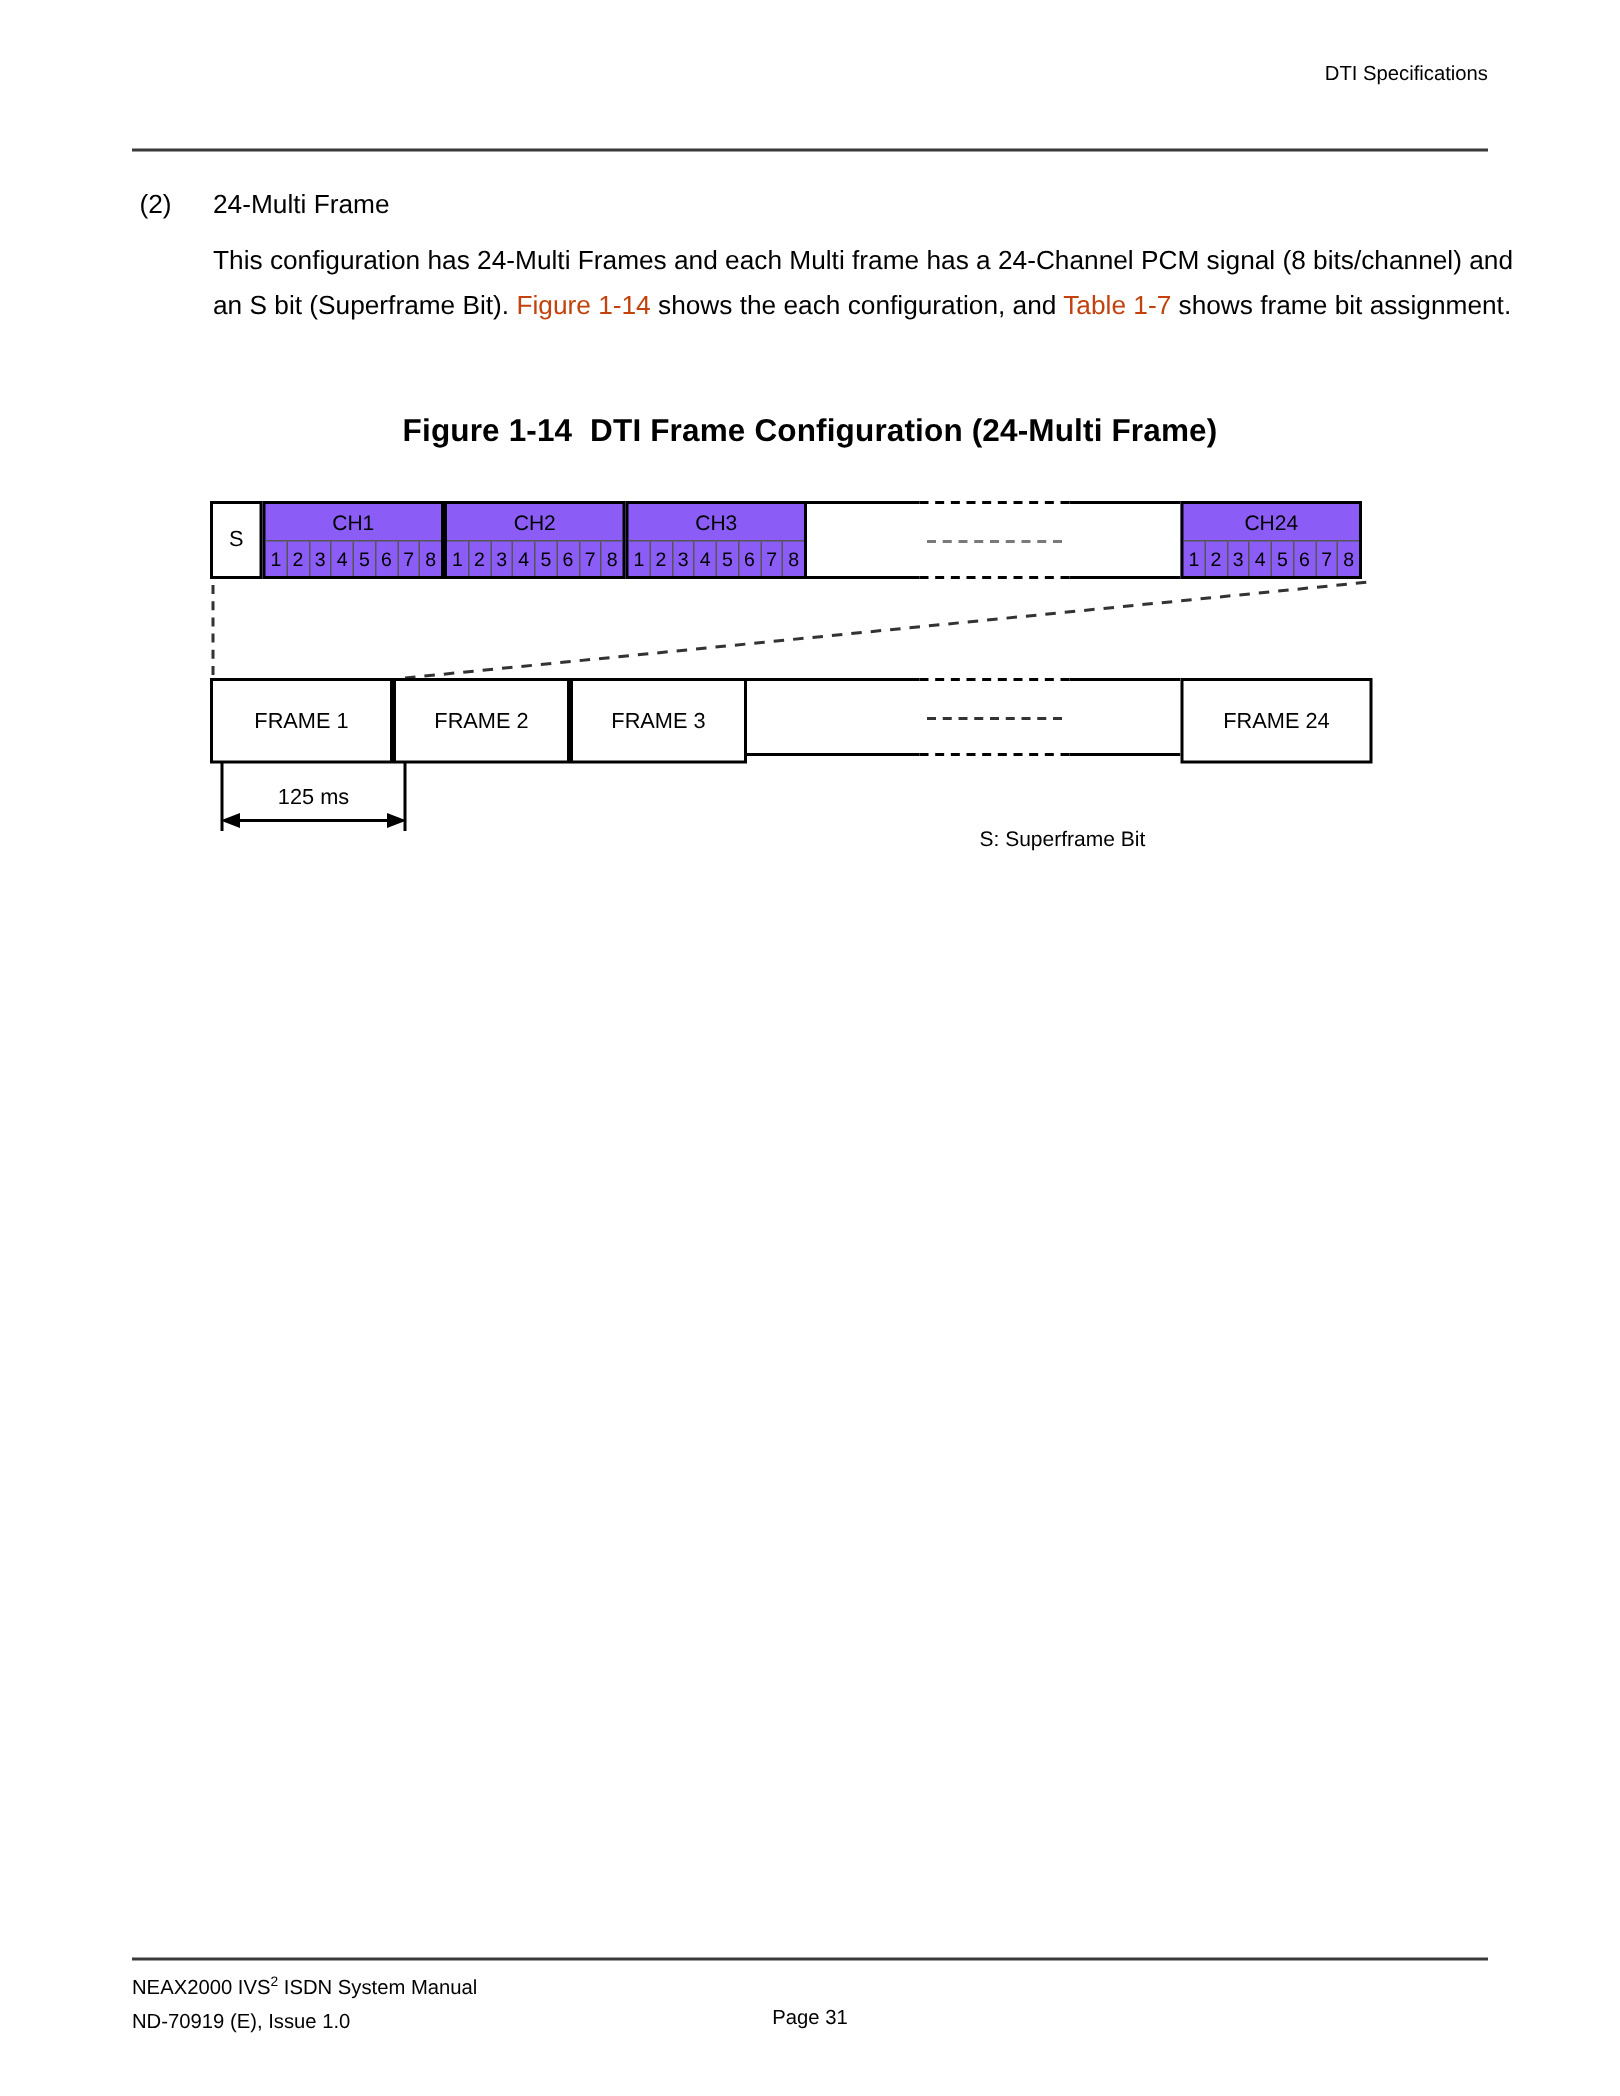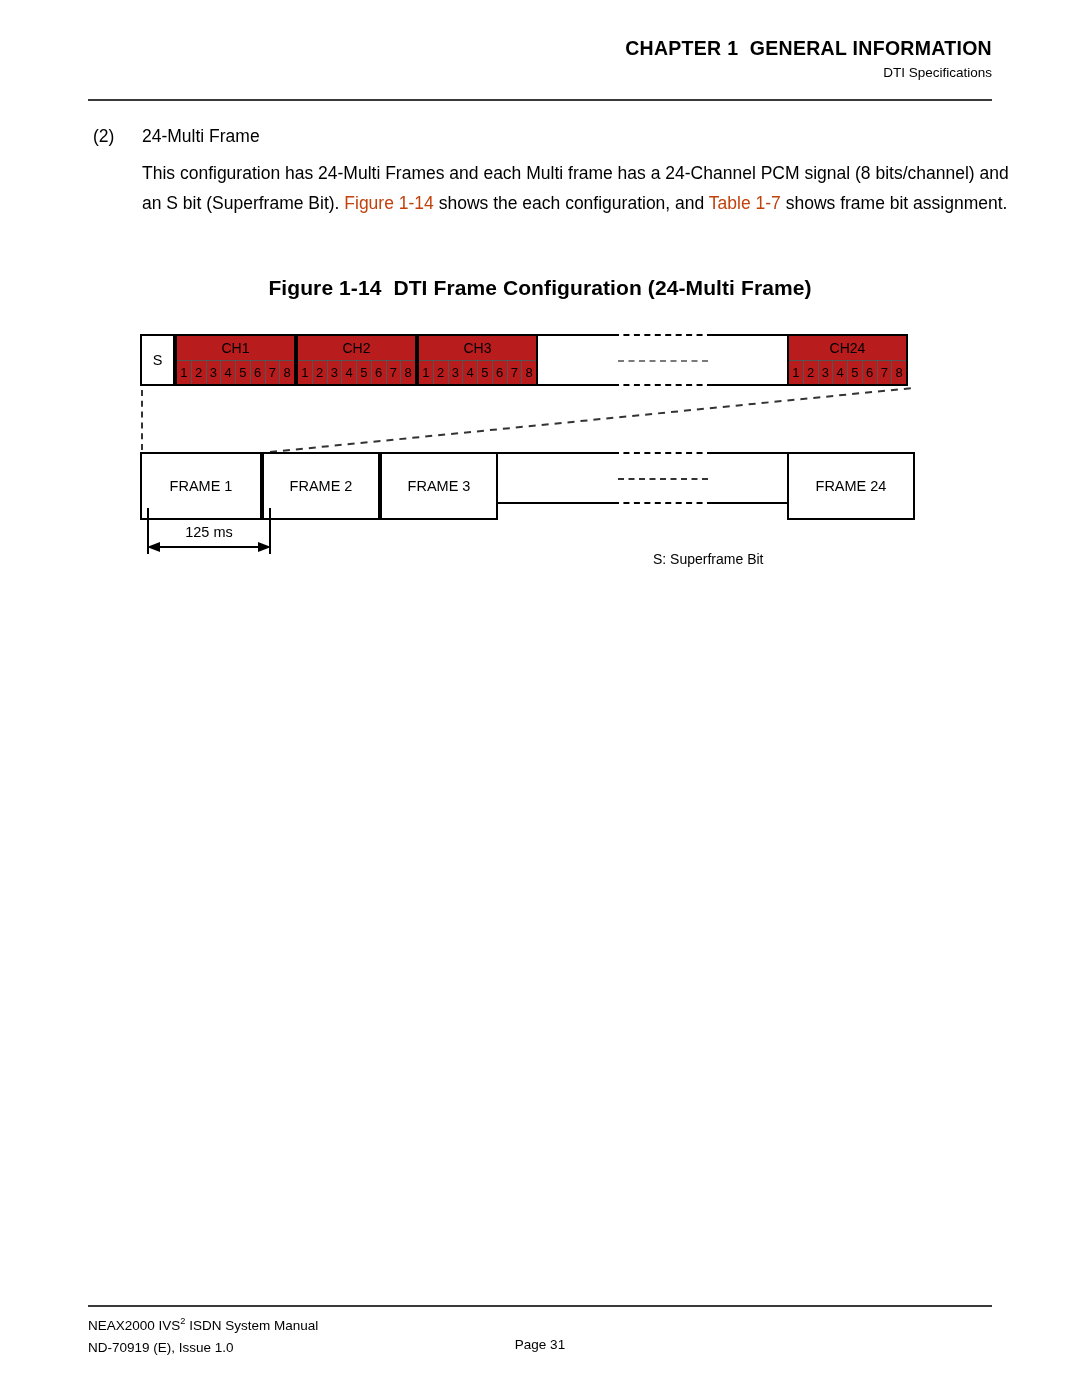--- a/index.html
+++ b/index.html
@@ -120,21 +120,21 @@
     background: #fff;
   }
   .ch-block {
     position: absolute;
     top: 0;
     height: 52px;
     width: 121px;
     box-sizing: border-box;
     border: 2px solid #000;
     border-left-width: 2px;
-    background: #b91c1c;
+    background: #8b5cf6;
   }
   .ch-label {
     height: 25px;
     box-sizing: border-box;
     border-bottom: 1px solid #555;
     display: flex;
     align-items: center;
     justify-content: center;
     font-size: 14px;
   }
@@ -172,21 +172,21 @@
   
   .framerow {
     position: absolute;
     left: 140px;
     top: 452px;
     height: 52px;
   }
   .frame-cell {
     position: absolute;
     top: 0;
-    height: 68px;
+    height: 57px;
     box-sizing: border-box;
     border: 2px solid #000;
     display: flex;
     align-items: center;
     justify-content: center;
     font-size: 14.5px;
     background: #fff;
   }
 
   
@@ -240,21 +240,20 @@
     width: 904px;
     text-align: center;
     font-size: 13.5px;
   }
   sup { font-size: 0.68em; vertical-align: super; }
 </style>
 </head>
 <body>
 
 <div class="page-header">
-  <div class="header-chapter">CHAPTER 1  GENERAL INFORMATION</div>
   <div class="header-sub">DTI Specifications</div>
 </div>
 <div class="header-rule"></div>
 
 <div class="para-number">(2)</div>
 <div class="para-title">24-Multi Frame</div>
 <div class="para-body"><span>This configuration has 24-Multi Frames and each Multi frame has a 24-Channel PCM signal (8 bits/channel) and an S bit (Superframe Bit). </span><span class="xref">Figure 1-14</span><span> shows the each configuration, and </span><span class="xref">Table 1-7</span><span> shows frame bit assignment.</span></div>
 
 <div class="figure-caption">Figure 1-14  DTI Frame Configuration (24-Multi Frame)</div>
 

